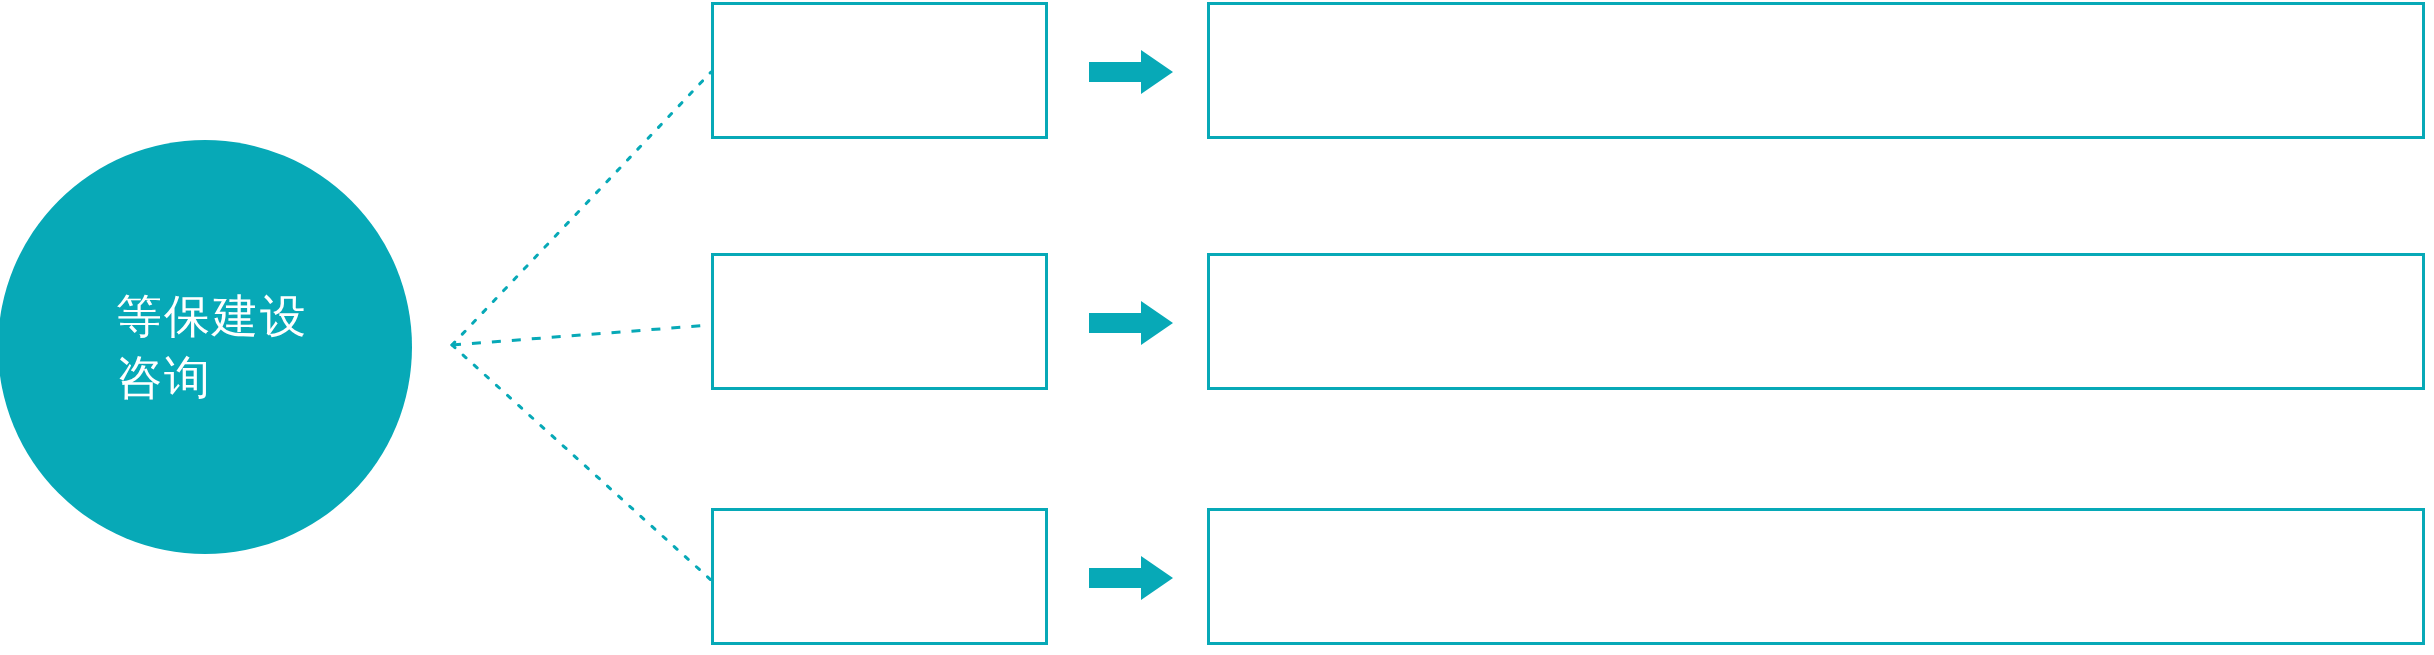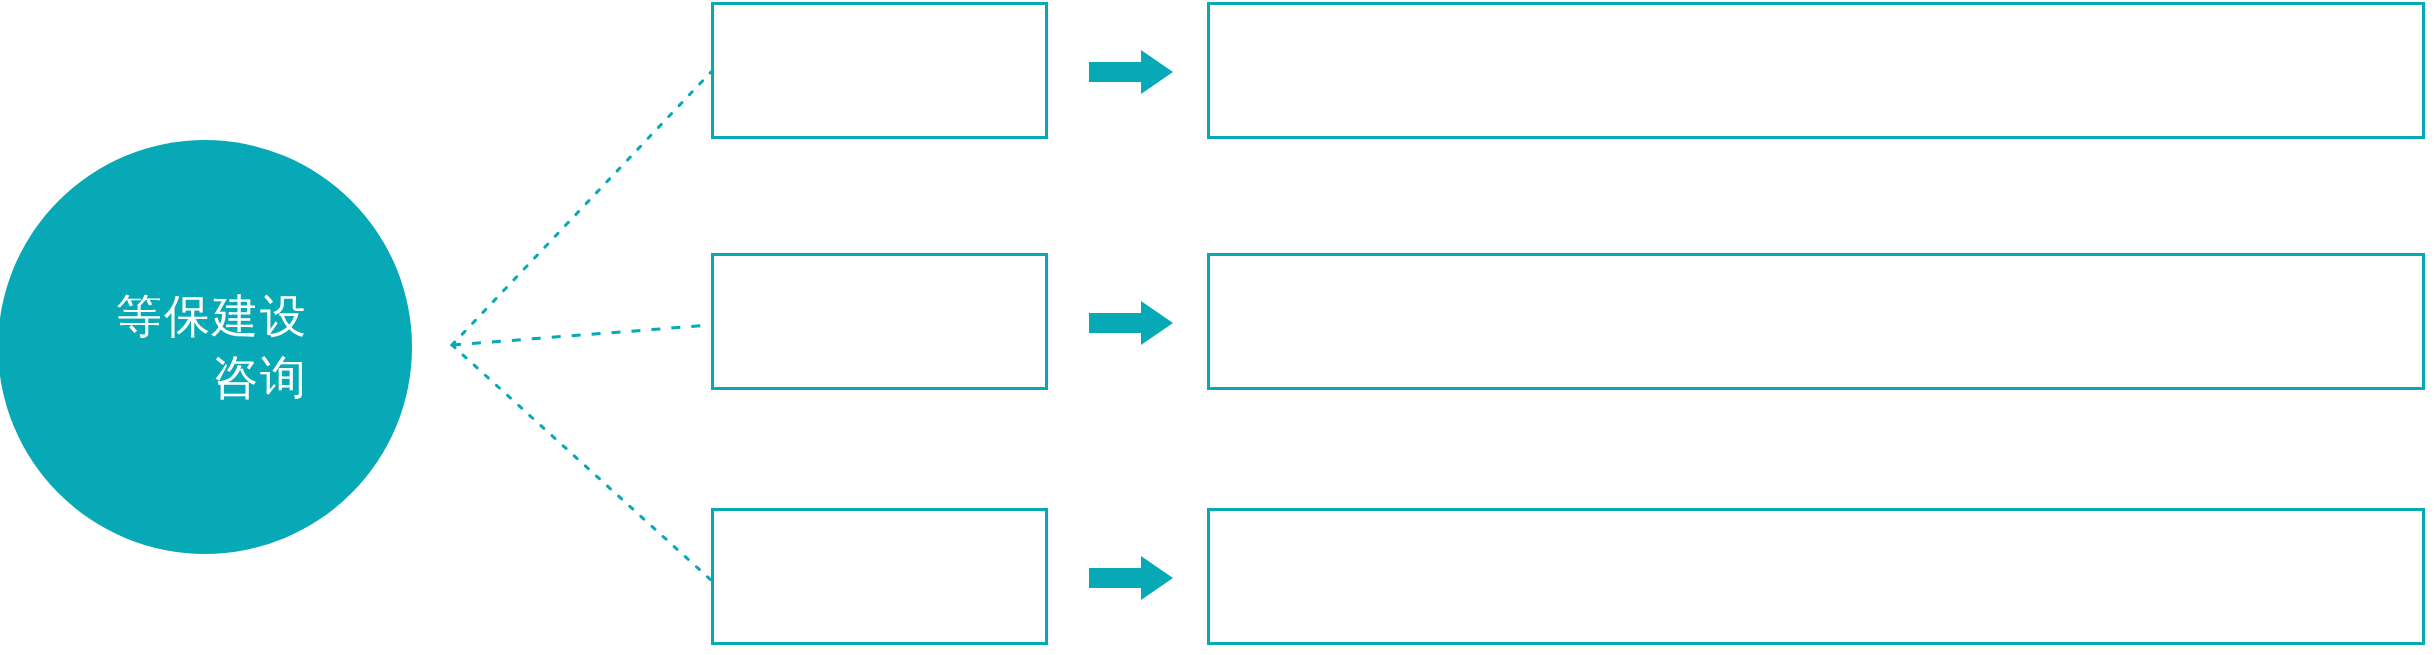--- a/index.html
+++ b/index.html
@@ -30,21 +30,21 @@
     display: flex;
     align-items: center;
     justify-content: center;
     box-sizing: border-box;
   }
   #hub-label {
     color: #ffffff;
     font-size: 46px;
     line-height: 1.32;
     letter-spacing: 2px;
-    text-align: right;
+    text-align: left;
     font-weight: 400;
     white-space: pre-line;
     padding-left: 14px;
   }
 
   
   #connectors {
     position: absolute;
     left: 0;
     top: 0;

